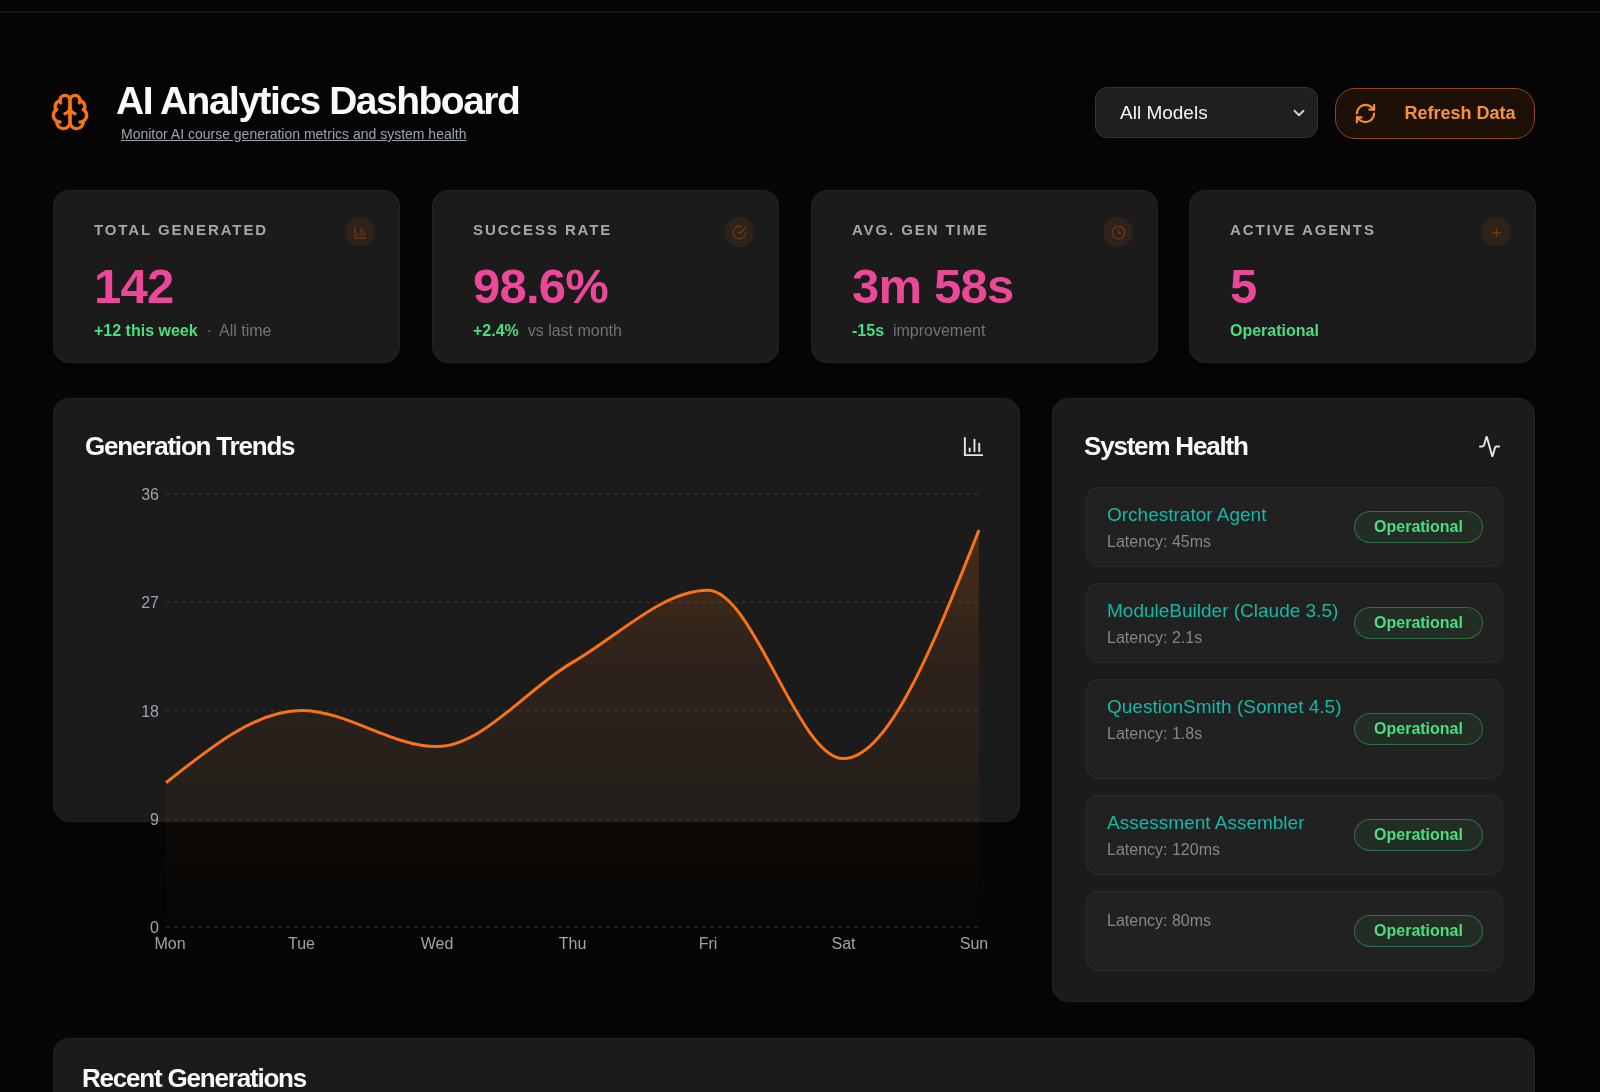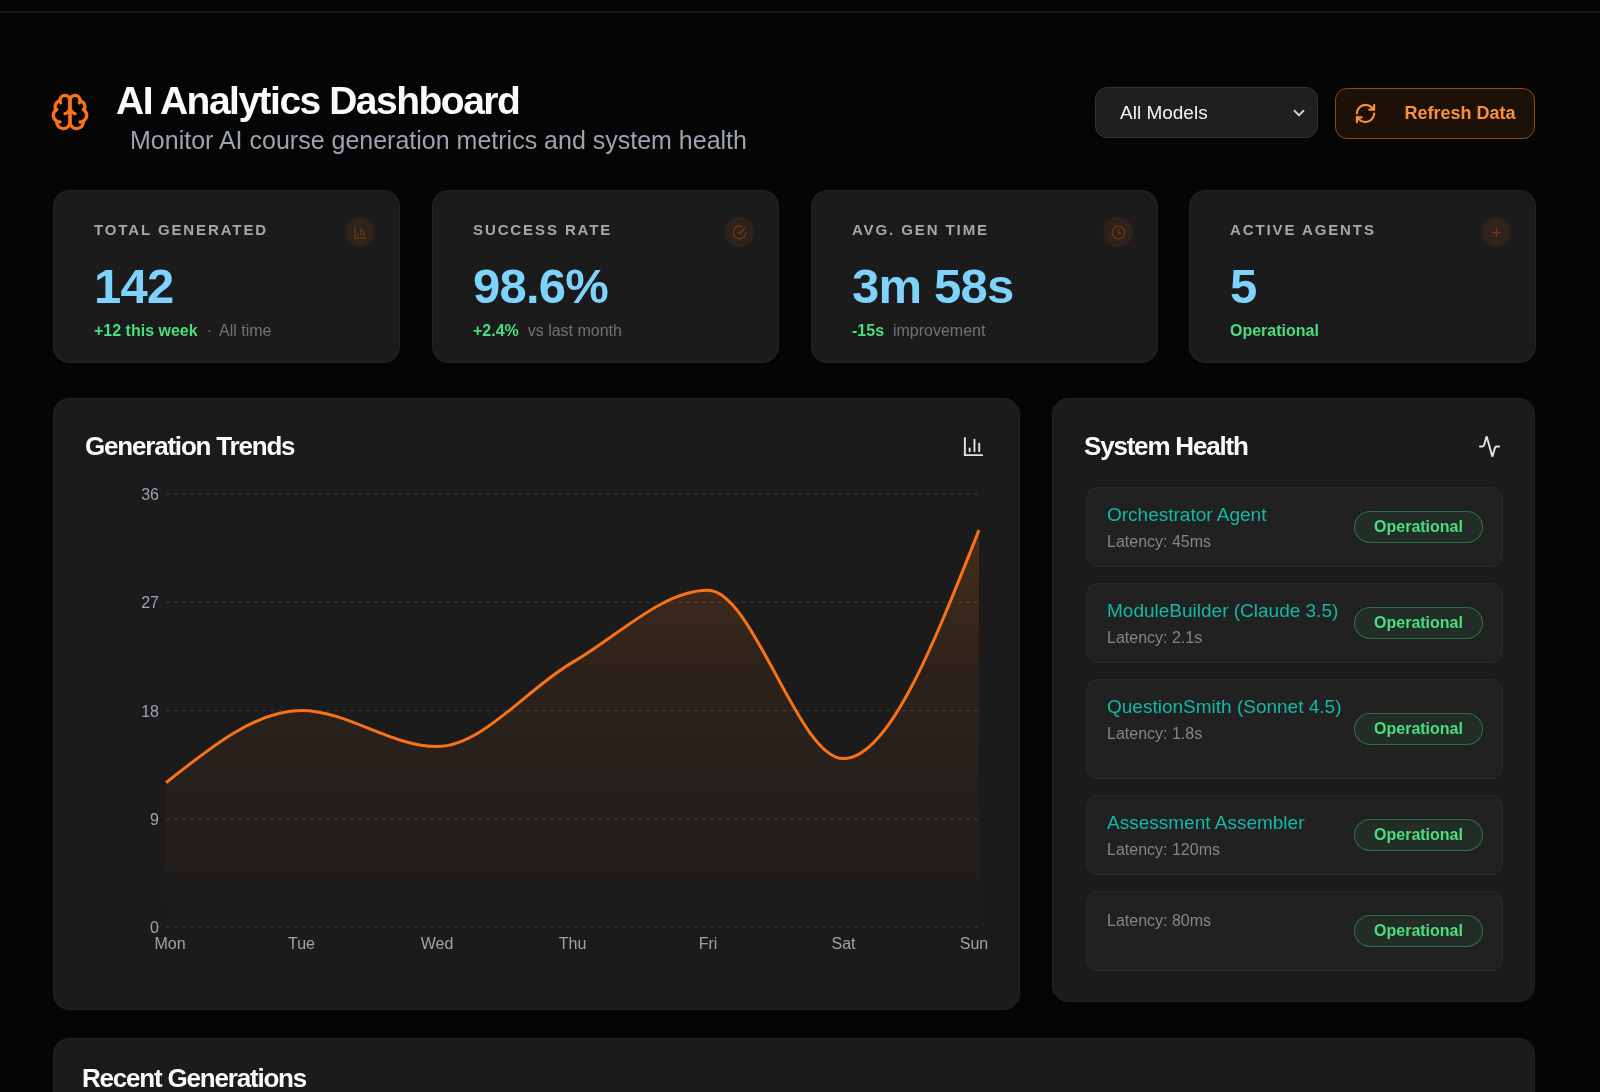--- a/index.html
+++ b/index.html
@@ -3,29 +3,29 @@
 <meta charset="utf-8">
 <style>
   * { margin:0; padding:0; box-sizing:border-box; }
   html,body { width:1600px; height:1092px; overflow:hidden; background:#050505; }
   body { font-family:"Liberation Sans", sans-serif; position:relative; }
   .topline { position:absolute; left:0; top:11px; width:1600px; height:2px; background:#161616; }
   .abs { position:absolute; }
 
   
   .h-title { left:116px; top:79px; font-size:39px; font-weight:700; color:#fafafa; letter-spacing:-1.5px; }
-  .h-sub { left:130px; top:126px; font-size:25px; color:#9ca3af; }
+  .h-sub { left:121px; top:126px; font-size:14px; color:#9ca3af;text-decoration:underline; }
   .select { left:1095px; top:87px; width:223px; height:51px; background:#1f1f1f; border:1px solid #333; border-radius:12px; color:#f5f5f5; font-size:19px; display:flex; align-items:center; padding:0 9px 0 24px; }
-  .btn { left:1335px; top:88px; width:200px; height:51px; background:#1d1007; border:1.5px solid #8f4714; border-radius:12px; color:#f9913a; font-size:18px; font-weight:600; display:flex; align-items:center; justify-content:center; gap:27px; }
+  .btn { left:1335px; top:88px; width:200px; height:51px; background:#1d1007; border:1.5px solid #8f4714; border-radius:20px; color:#f9913a; font-size:18px; font-weight:600; display:flex; align-items:center; justify-content:center; gap:27px; }
 
   
   .card { background:#1b1b1b; border:1px solid #232323; border-radius:16px; }
   .stat { top:190px; width:347px; height:173px; padding:30px 24px 0 40px; }
   .stat .lbl { font-size:15px; font-weight:600; letter-spacing:1.9px; color:#a4a7ad; }
-  .stat .val { margin-top:20px; font-size:49px; font-weight:700; color:#7dd3fc; letter-spacing:-0.8px; }
+  .stat .val { margin-top:20px; font-size:49px; font-weight:700; color:#ec4899; letter-spacing:-0.8px; }
   .stat .sub { margin-top:8px; font-size:16px; color:#71717a; }
   .stat .sub b { font-weight:600; }
   .green { color:#4ade80; }
   .ic { position:absolute; right:24px; top:26px; width:30px; height:30px; border-radius:50%; background:rgba(249,115,22,0.09); display:flex; align-items:center; justify-content:center; }
 
   
   .panel-title { font-size:26px; font-weight:700; color:#fafafa; letter-spacing:-1.2px; }
   .row { position:absolute; left:33px; width:417px; background:#212121; border:1px solid #2a2a2a; border-radius:12px; padding:14px 20px; }
   .row .nm { font-size:19px; font-weight:400; color:#14b8a6; line-height:25px; }
   .row .lt { font-size:16px; color:#85858c; margin-top:6px; }
@@ -103,21 +103,21 @@
   <div class="ic">
       <svg width="15" height="15" viewBox="0 0 24 24" fill="none" stroke="rgba(249,115,22,0.33)" stroke-width="2">
         <path d="M12 5v14M5 12h14"></path>
       </svg>
     </div>
   <div class="lbl">ACTIVE AGENTS</div>
   <div class="val">5</div>
   <div class="sub"><b class="green">Operational</b></div>
 </div>
 
-<div class="abs card" style="left:53px;top:398px;width:967px;height:612px">
+<div class="abs card" style="left:53px;top:398px;width:967px;height:424px">
   <div class="abs panel-title" style="left:31px;top:32px">Generation Trends</div>
   <svg class="abs" style="left:908px;top:36px" width="23" height="23" viewBox="0 0 24 24" fill="none" stroke="#e4e4e7" stroke-width="2" stroke-linecap="round" stroke-linejoin="round">
       <path d="M3 3v18h18"></path>
       <path d="M18 17V9"></path>
       <path d="M13 17V5"></path>
       <path d="M8 17v-3"></path>
     </svg>
   <svg class="abs" style="left:0;top:0" width="967" height="604" viewBox="0 0 967 604">
     <defs>
       <linearGradient id="fillg" gradientUnits="userSpaceOnUse" x1="0" y1="131" x2="0" y2="528">

